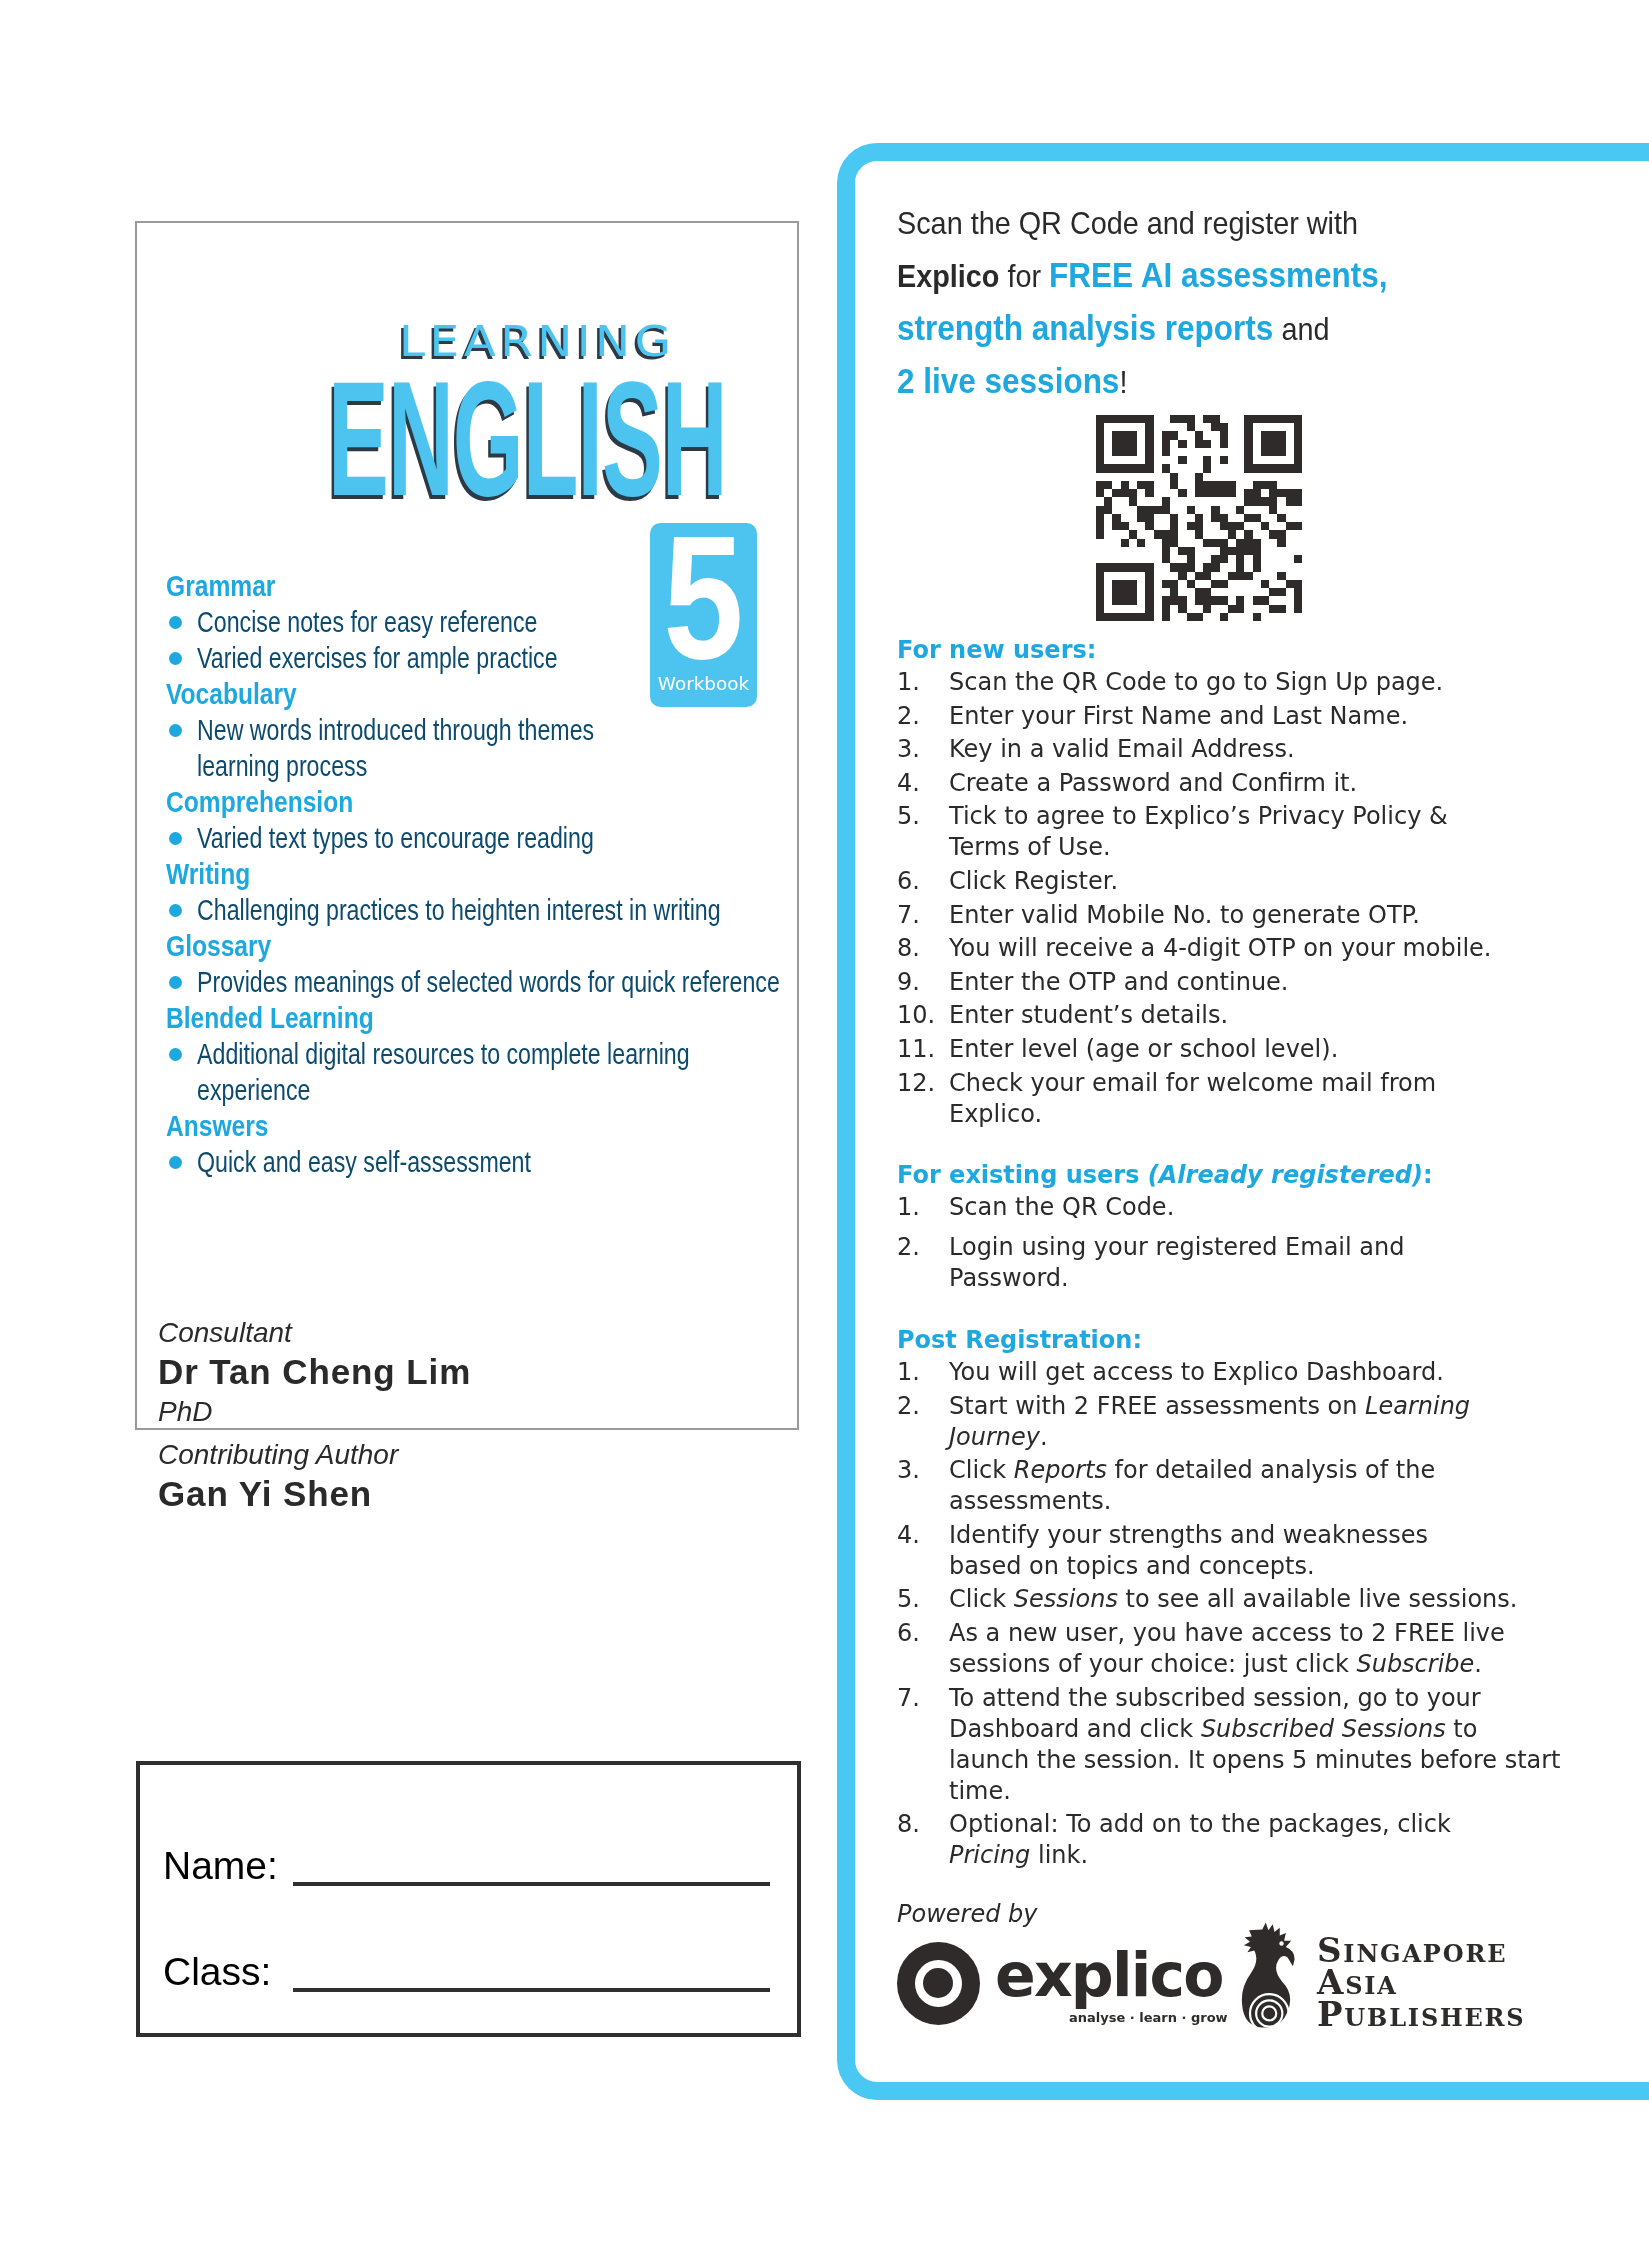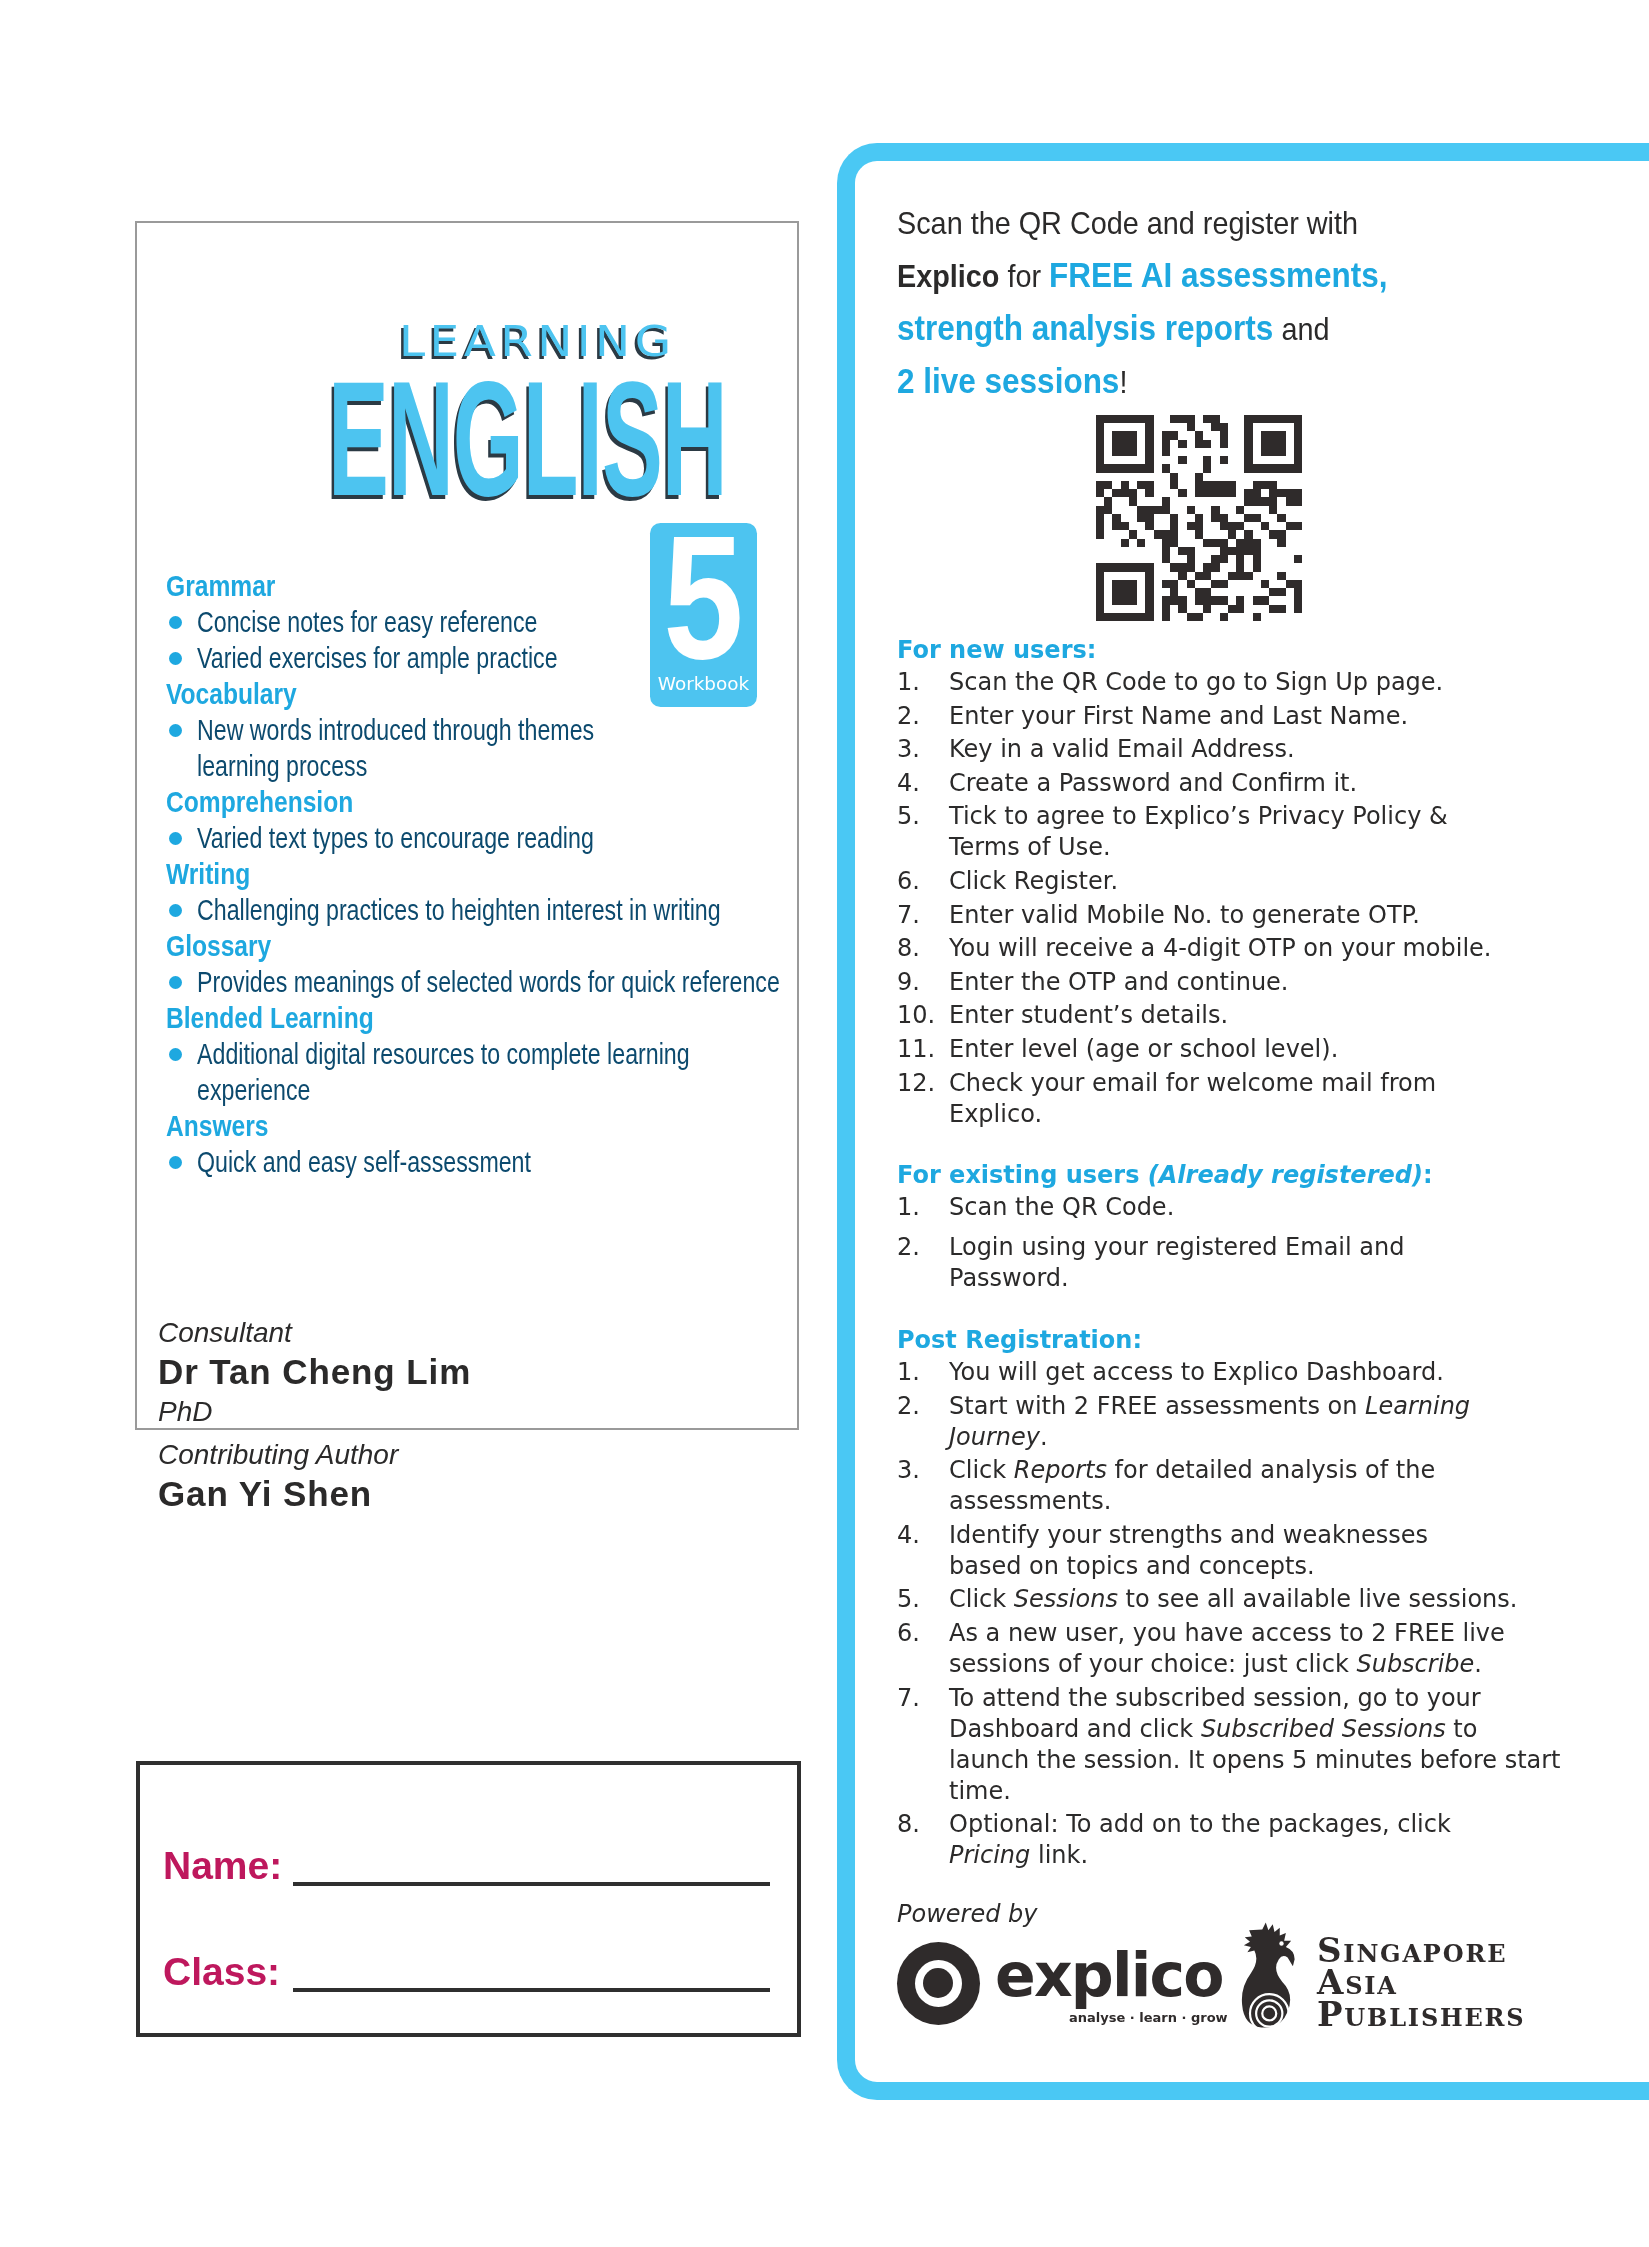--- a/index.html
+++ b/index.html
@@ -20,21 +20,21 @@
   .feat-item .bullet { position: absolute; left: 2.6px; top: 12.3px; width: 13px; height: 13px; border-radius: 50%; background: #1ea8e0; }
 
   
   .credits { position: absolute; left: 158px; top: 1314px; width: 614px; }
   .cr-role { font-family: "Liberation Sans", sans-serif; font-style: italic; font-size: 28px; line-height: 37px; color: #2b2a2a; }
   .cr-name { font-family: "Liberation Sans", sans-serif; font-weight: bold; font-size: 35px; line-height: 42px; color: #2b2a2a; letter-spacing: 0.9px; }
 
   
   .nc-box { position: absolute; left: 136px; top: 1761px; width: 665px; height: 276px; border: 4.4px solid #2f2f2f; box-sizing: border-box; }
   .nc-row { position: absolute; left: 23px; height: 53px; width: 614px; }
-  .nc-label { position: absolute; left: 0; bottom: 7px; font-family: "Liberation Sans", sans-serif; font-weight: bold; font-size: 39px; line-height: 44px; color: #be185d; }
+  .nc-label { position: absolute; left: 0; bottom: 7px; font-family: "Liberation Sans", sans-serif; font-weight: normal; font-size: 39px; line-height: 44px; color: #000000; }
   .nc-line { position: absolute; left: 130px; right: 7px; bottom: 8.8px; height: 4.4px; background: #2f2f2f; }
 
   
   .panel { position: absolute; left: 837px; top: 143px; width: 843px; height: 1957px; border: 18.4px solid #4ac8f4; border-right: none; border-radius: 40px 0 0 40px; box-sizing: border-box; }
   .rp { position: absolute; left: 897px; width: 720px; }
   .intro { top: 198px; font-family: "Liberation Sans", sans-serif; font-size: 32px; line-height: 51px; color: #2b2a2a; }
   .intro .l1 { display: block; transform: scaleX(0.9); transform-origin: left; white-space: nowrap; }
   .intro .l { display: block; white-space: nowrap; transform: scaleX(0.9); transform-origin: left; }
   .intro .dark-b { font-weight: bold; color: #2b2a2a; }
   .intro .blue-b { font-weight: bold; color: #1ea8e0; font-size: 35px; }

